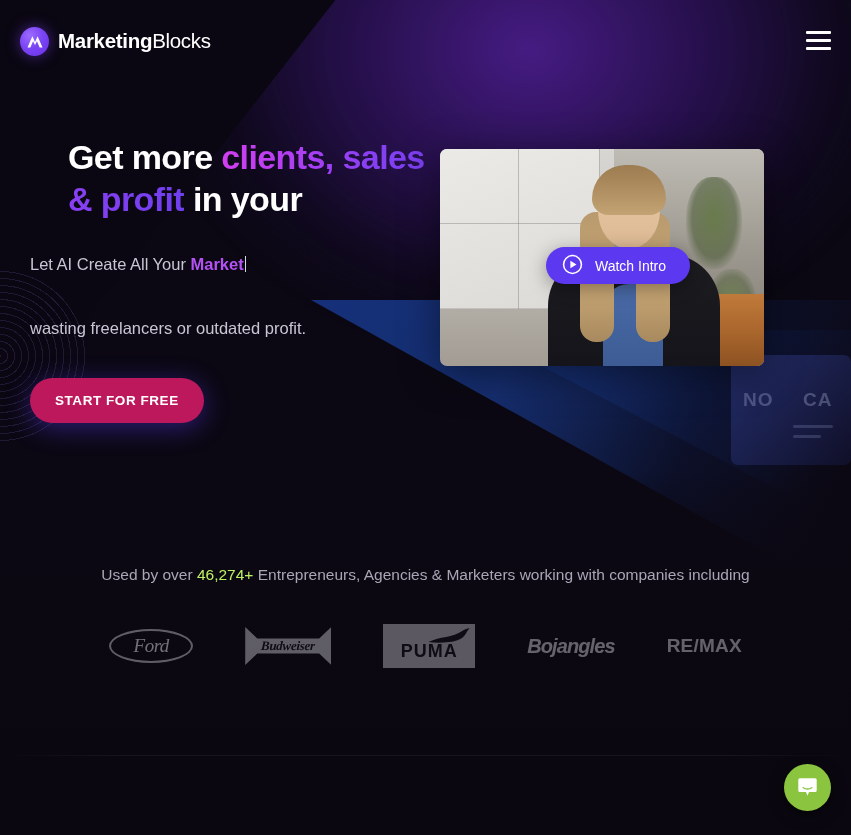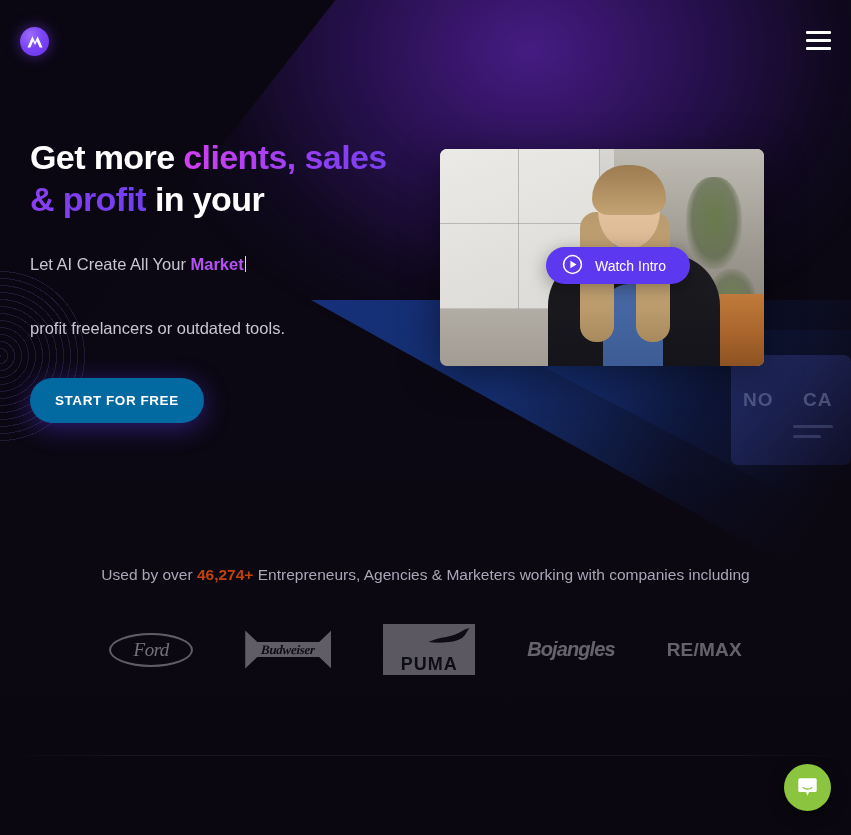--- a/index.html
+++ b/index.html
@@ -104,21 +104,21 @@
   }
   .hamburger span {
     display:block; width:25px; height:3px; border-radius:1px; background:#ffffff;
   }
 
   
   .hero { position:absolute; left:0; top:0; width:851px; height:540px; z-index:10; }
   .hero-left { position:absolute; left:30px; top:136px; width:400px; }
   h1.headline {
     font-size:34px; line-height:42px; font-weight:700;
-    color:#ffffff; letter-spacing:-0.6px;
+    color:#ffffff; letter-spacing:-0.6px;margin-left:38px;
   }
   .grad1 {
     background:linear-gradient(95deg,#d23ff0 0%, #b23ff2 35%, #8b3ff4 70%, #7a3ff0 100%);
     -webkit-background-clip:text; background-clip:text;
     -webkit-text-fill-color:transparent; color:transparent;
   }
   .grad2 {
     background:linear-gradient(95deg,#8b3ff4 0%, #7a3ff0 55%, #6f3fee 100%);
     -webkit-background-clip:text; background-clip:text;
     -webkit-text-fill-color:transparent; color:transparent;
@@ -128,21 +128,21 @@
     color:#c9c6d4; font-weight:400; max-width:390px;
   }
   .subhead .typed { color:#b552f5; font-weight:700; }
   .caret {
     display:inline-block; width:1.5px; height:16px;
     background:#d8d5e2; vertical-align:-2px; margin-left:1px;
   }
   .cta {
     margin-top:34px; display:inline-flex; align-items:center; justify-content:center;
     height:45px; padding:0 25px; border:none; border-radius:23px;
-    background:#0369a1;
+    background:#be185d;
     color:#ffffff; font-size:13.5px; font-weight:700; letter-spacing:0.55px;
     font-family:"Liberation Sans", sans-serif;
     cursor:pointer;
     box-shadow:0 5px 26px rgba(92,56,240,0.45);
   }
 
   
   .video-card {
     position:absolute; left:440px; top:149px;
     width:324px; height:217px; border-radius:7px;
@@ -231,21 +231,21 @@
     color:#ffffff; font-size:14px; font-weight:400;
     font-family:"Liberation Sans", sans-serif; white-space:nowrap;
   }
 
   
   .social {
     position:absolute; left:0; top:562px; width:851px;
     text-align:center; z-index:10;
   }
   .social-text { font-size:15.5px; color:#aaa6b6; line-height:26px; }
-  .social-text b { color:#c2410c; font-weight:700; }
+  .social-text b { color:#bef264; font-weight:400; }
   .brands {
     position:absolute; left:0; top:624px; width:851px;
     display:flex; align-items:center; justify-content:center;
     gap:52px; z-index:10;
   }
   .brand { opacity:0.42; display:flex; align-items:center; justify-content:center; }
 
   
   .ford-oval {
     width:84px; height:34px; border-radius:50%;
@@ -262,22 +262,22 @@
     background:#d4d2da;
     clip-path:polygon(0 0, 14% 30%, 86% 30%, 100% 0, 100% 100%, 86% 70%, 14% 70%, 0 100%);
   }
   .bud span {
     font-family:"Liberation Serif", serif; font-style:italic; font-weight:700;
     font-size:13px; color:#14121a; letter-spacing:-0.3px;
     transform:skewX(-3deg);
   }
   
   .puma-box {
-    width:92px; height:51px; background:#c9c7cf; position:relative;
-    display:flex; align-items:flex-end; justify-content:center; padding-bottom:2px;
+    width:92px; height:44px; background:#c9c7cf; position:relative;
+    display:flex; align-items:flex-end; justify-content:center; padding-bottom:8px;
   }
   .puma-box .pname {
     font-size:18px; font-weight:700; letter-spacing:1px;
     color:#141219; font-family:"Liberation Sans", sans-serif;
     line-height:17px;
   }
   .puma-cat {
     position:absolute; right:4px; top:3px; width:44px; height:17px;
   }
   
@@ -320,39 +320,42 @@
   <div class="bg-rings"></div>
   <div class="bg-bottom-fade"></div>
 
   <div class="header">
     <div class="logo-wrap">
       <div class="logo-mark">
         <svg width="18" height="15" viewBox="0 0 24 20" aria-hidden="true">
           <path d="M2 18 L8.5 3 L12 10.5 L15.5 3 L22 18 L18.2 18 L14.6 9.6 L12 14.6 L9.4 9.6 L5.8 18 Z" fill="#ffffff"></path>
         </svg>
       </div>
+      <div class="logo-text">
+        <span class="b1">Marketing</span><span class="b2">Blocks</span>
+      </div>
     </div>
     <div class="hamburger">
       <span></span>
       <span></span>
       <span></span>
     </div>
   </div>
 
   <div class="hero">
     <div class="hero-left">
       <h1 class="headline">
         <span>Get more </span><span class="grad1">clients, sales</span><br>
         <span class="grad2">&amp; profit</span><span> in your</span><br>
       </h1>
 
       <p class="subhead">
         <span>Let AI Create All Your </span><span class="typed">Market</span><span class="caret"></span><br>
         <br>
-        <span>profit freelancers or outdated tools.</span>
+        <span>wasting freelancers or outdated profit.</span>
       </p>
 
       <button class="cta">START FOR FREE</button>
     </div>
 
     <div class="video-card">
       <div class="vid-bg"></div>
       <div class="vid-shelf"></div>
       <div class="vid-plant"></div>
       <div class="vid-plant2"></div>

